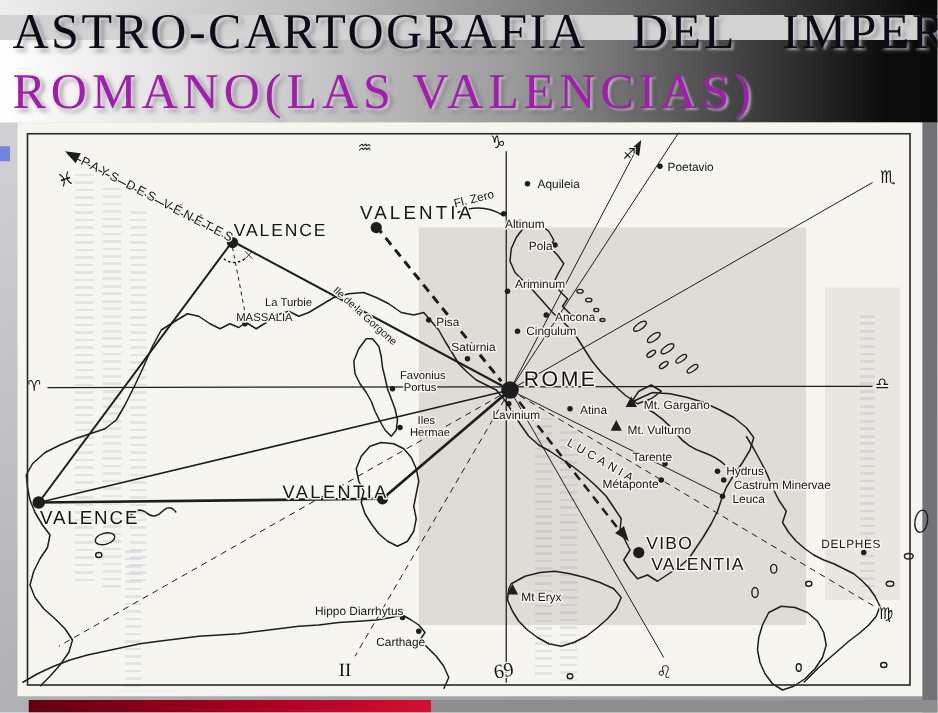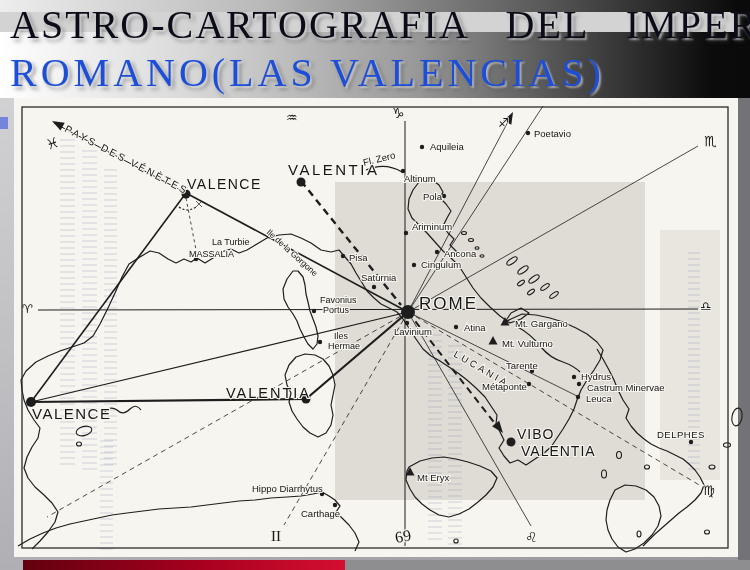--- a/index.html
+++ b/index.html
@@ -37,21 +37,21 @@
 </style>
 </head>
 <body>
 
 <div class="header">
   <div class="topstrip"></div>
   <div class="midzone"></div>
   <div class="band"></div>
   <div class="corner"></div>
   <div class="title l1" style="color: rgb(12, 12, 24);">ASTRO-CARTOGRAFIA DEL IMPERIO</div>
-  <div class="title l2" style="color: #1d4ed8;">ROMANO(LAS VALENCIAS)</div>
+  <div class="title l2" style="color: #a21caf;">ROMANO(LAS VALENCIAS)</div>
 </div>
 
 <div class="paper">
   <div class="shade" style="left:321px;top:84px;width:310px;height:318px;"></div>
   <div class="shade" style="left:646px;top:132px;width:60px;height:250px;opacity:.6;"></div>
   <div class="bleed" style="left:46px;top:37px;width:15px;height:330px;"></div>
   <div class="bleed" style="left:68px;top:52px;width:15px;height:320px;"></div>
   <div class="bleed" style="left:90px;top:67px;width:13px;height:300px;"></div>
   <div class="bleed" style="left:86px;top:342px;width:13px;height:110px;"></div>
   <div class="bleed" style="left:414px;top:232px;width:14px;height:210px;"></div>

